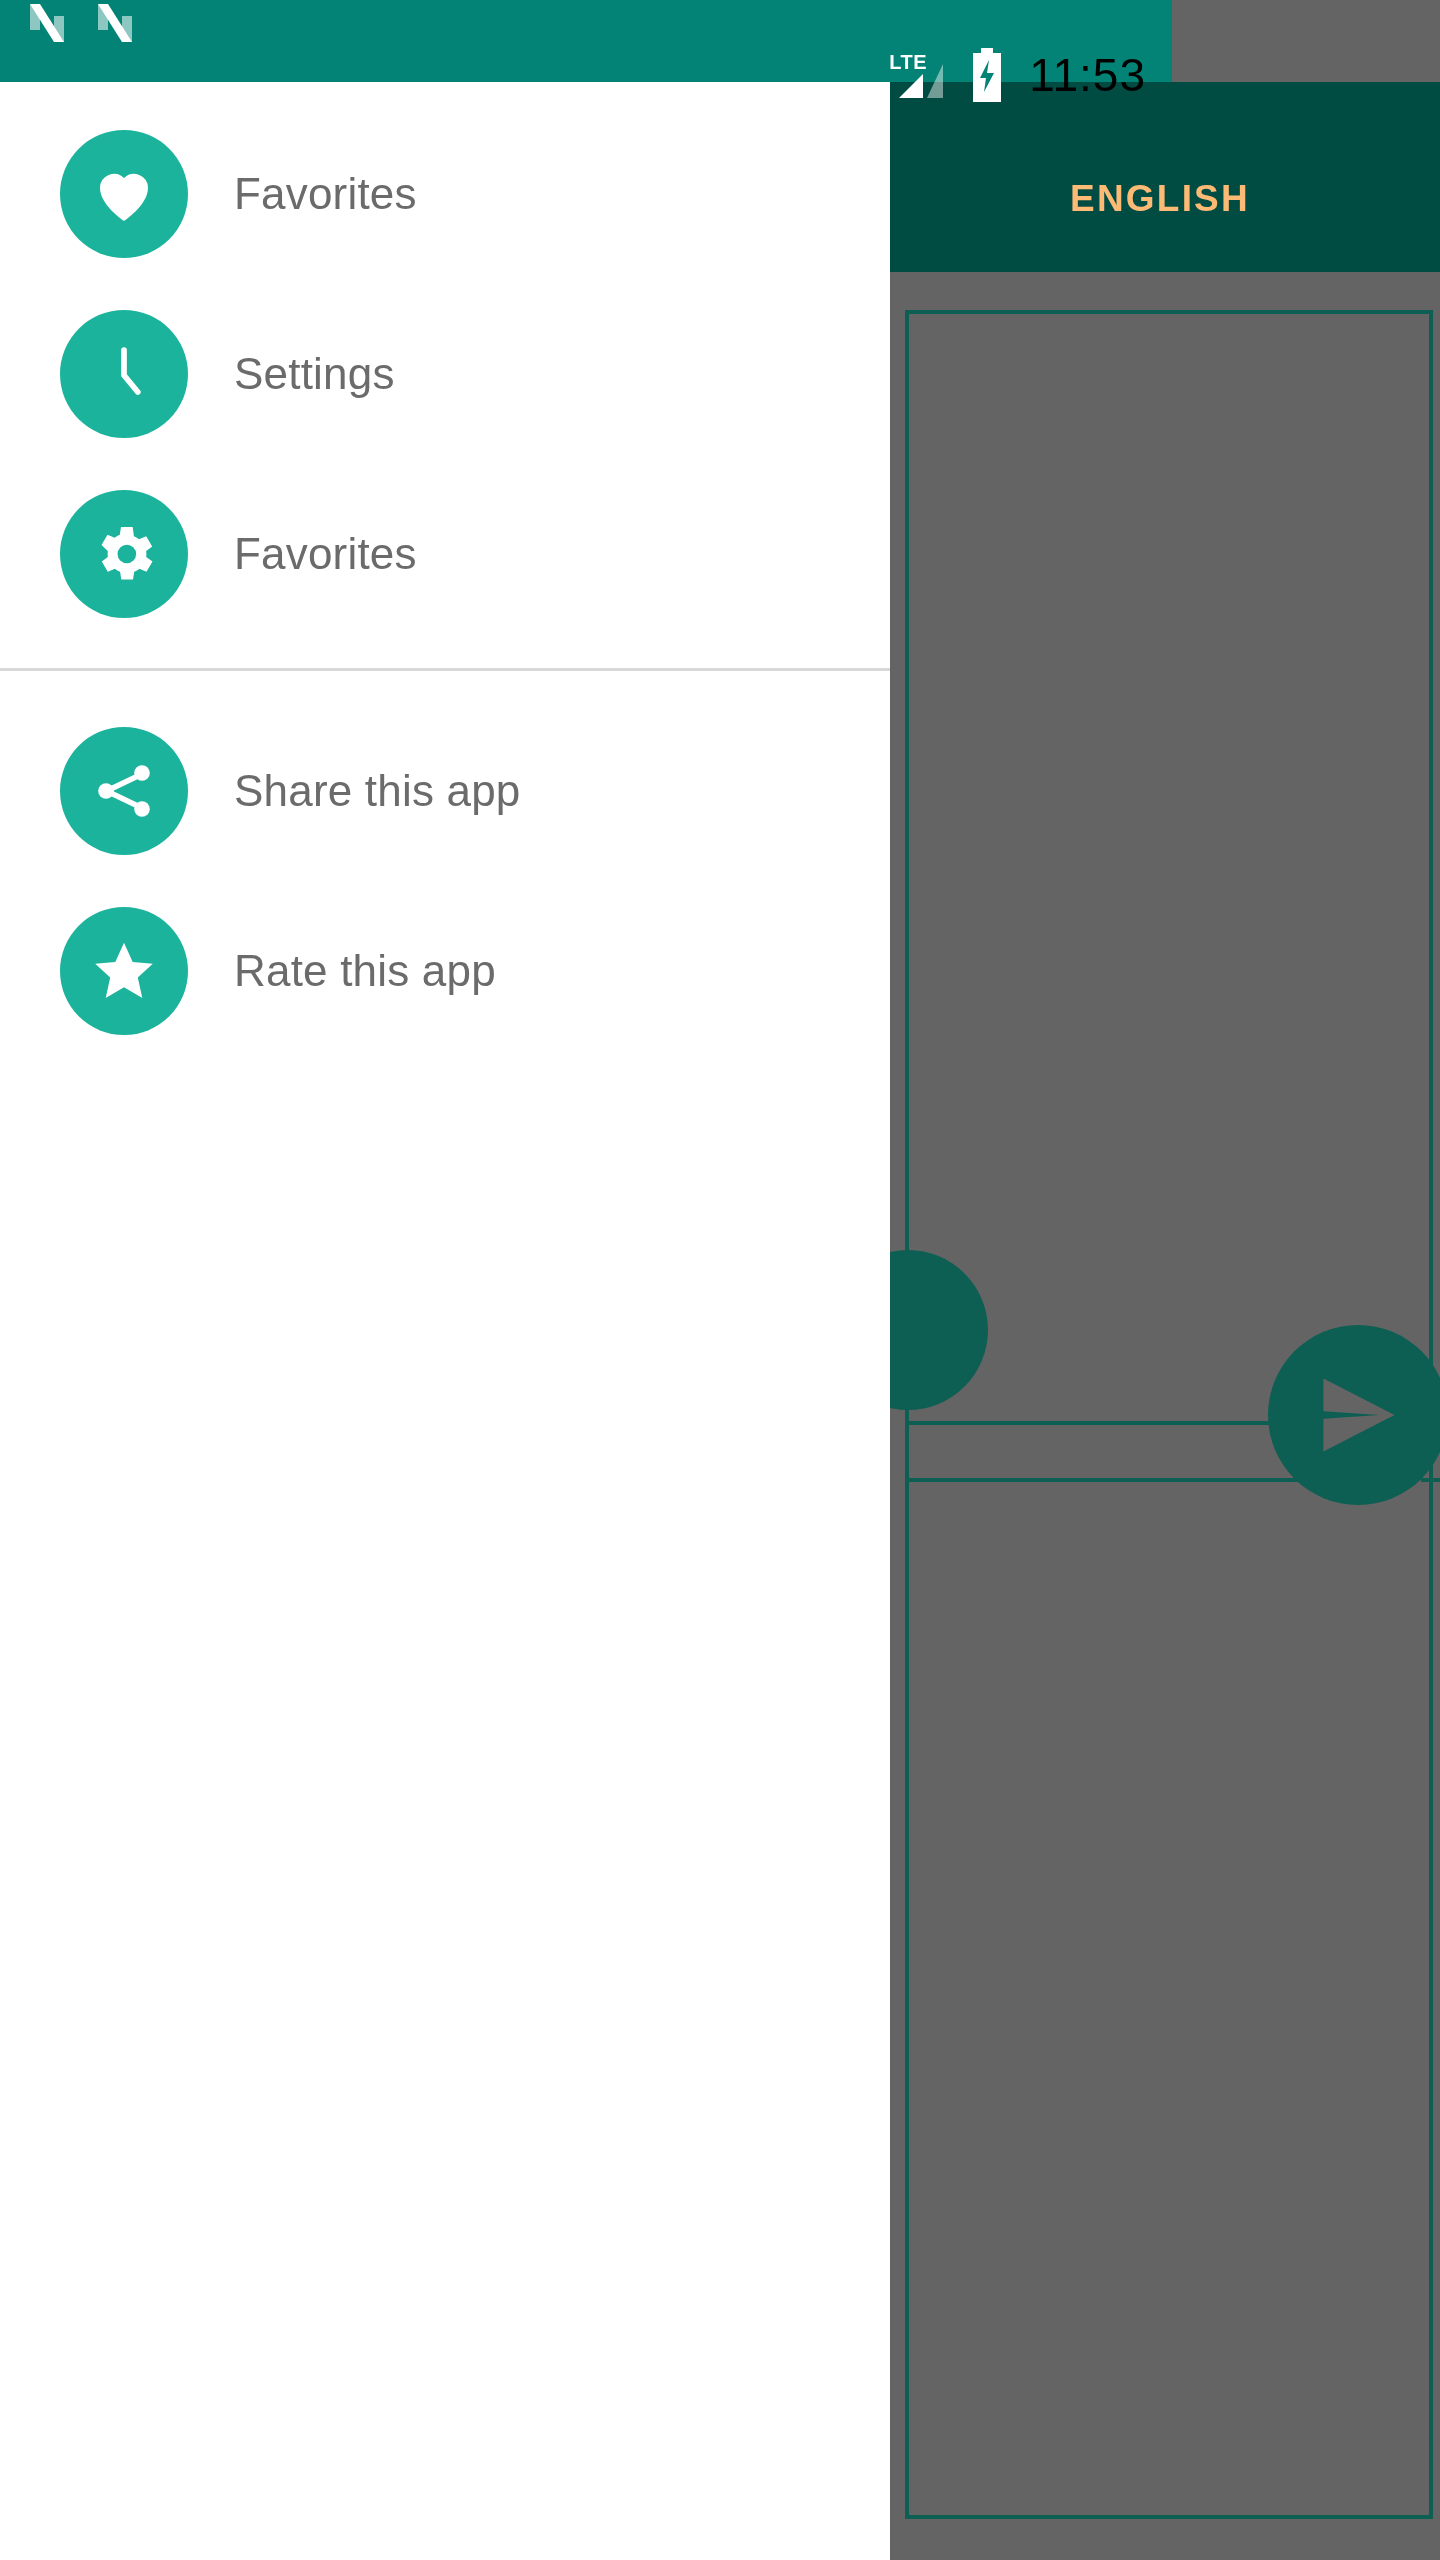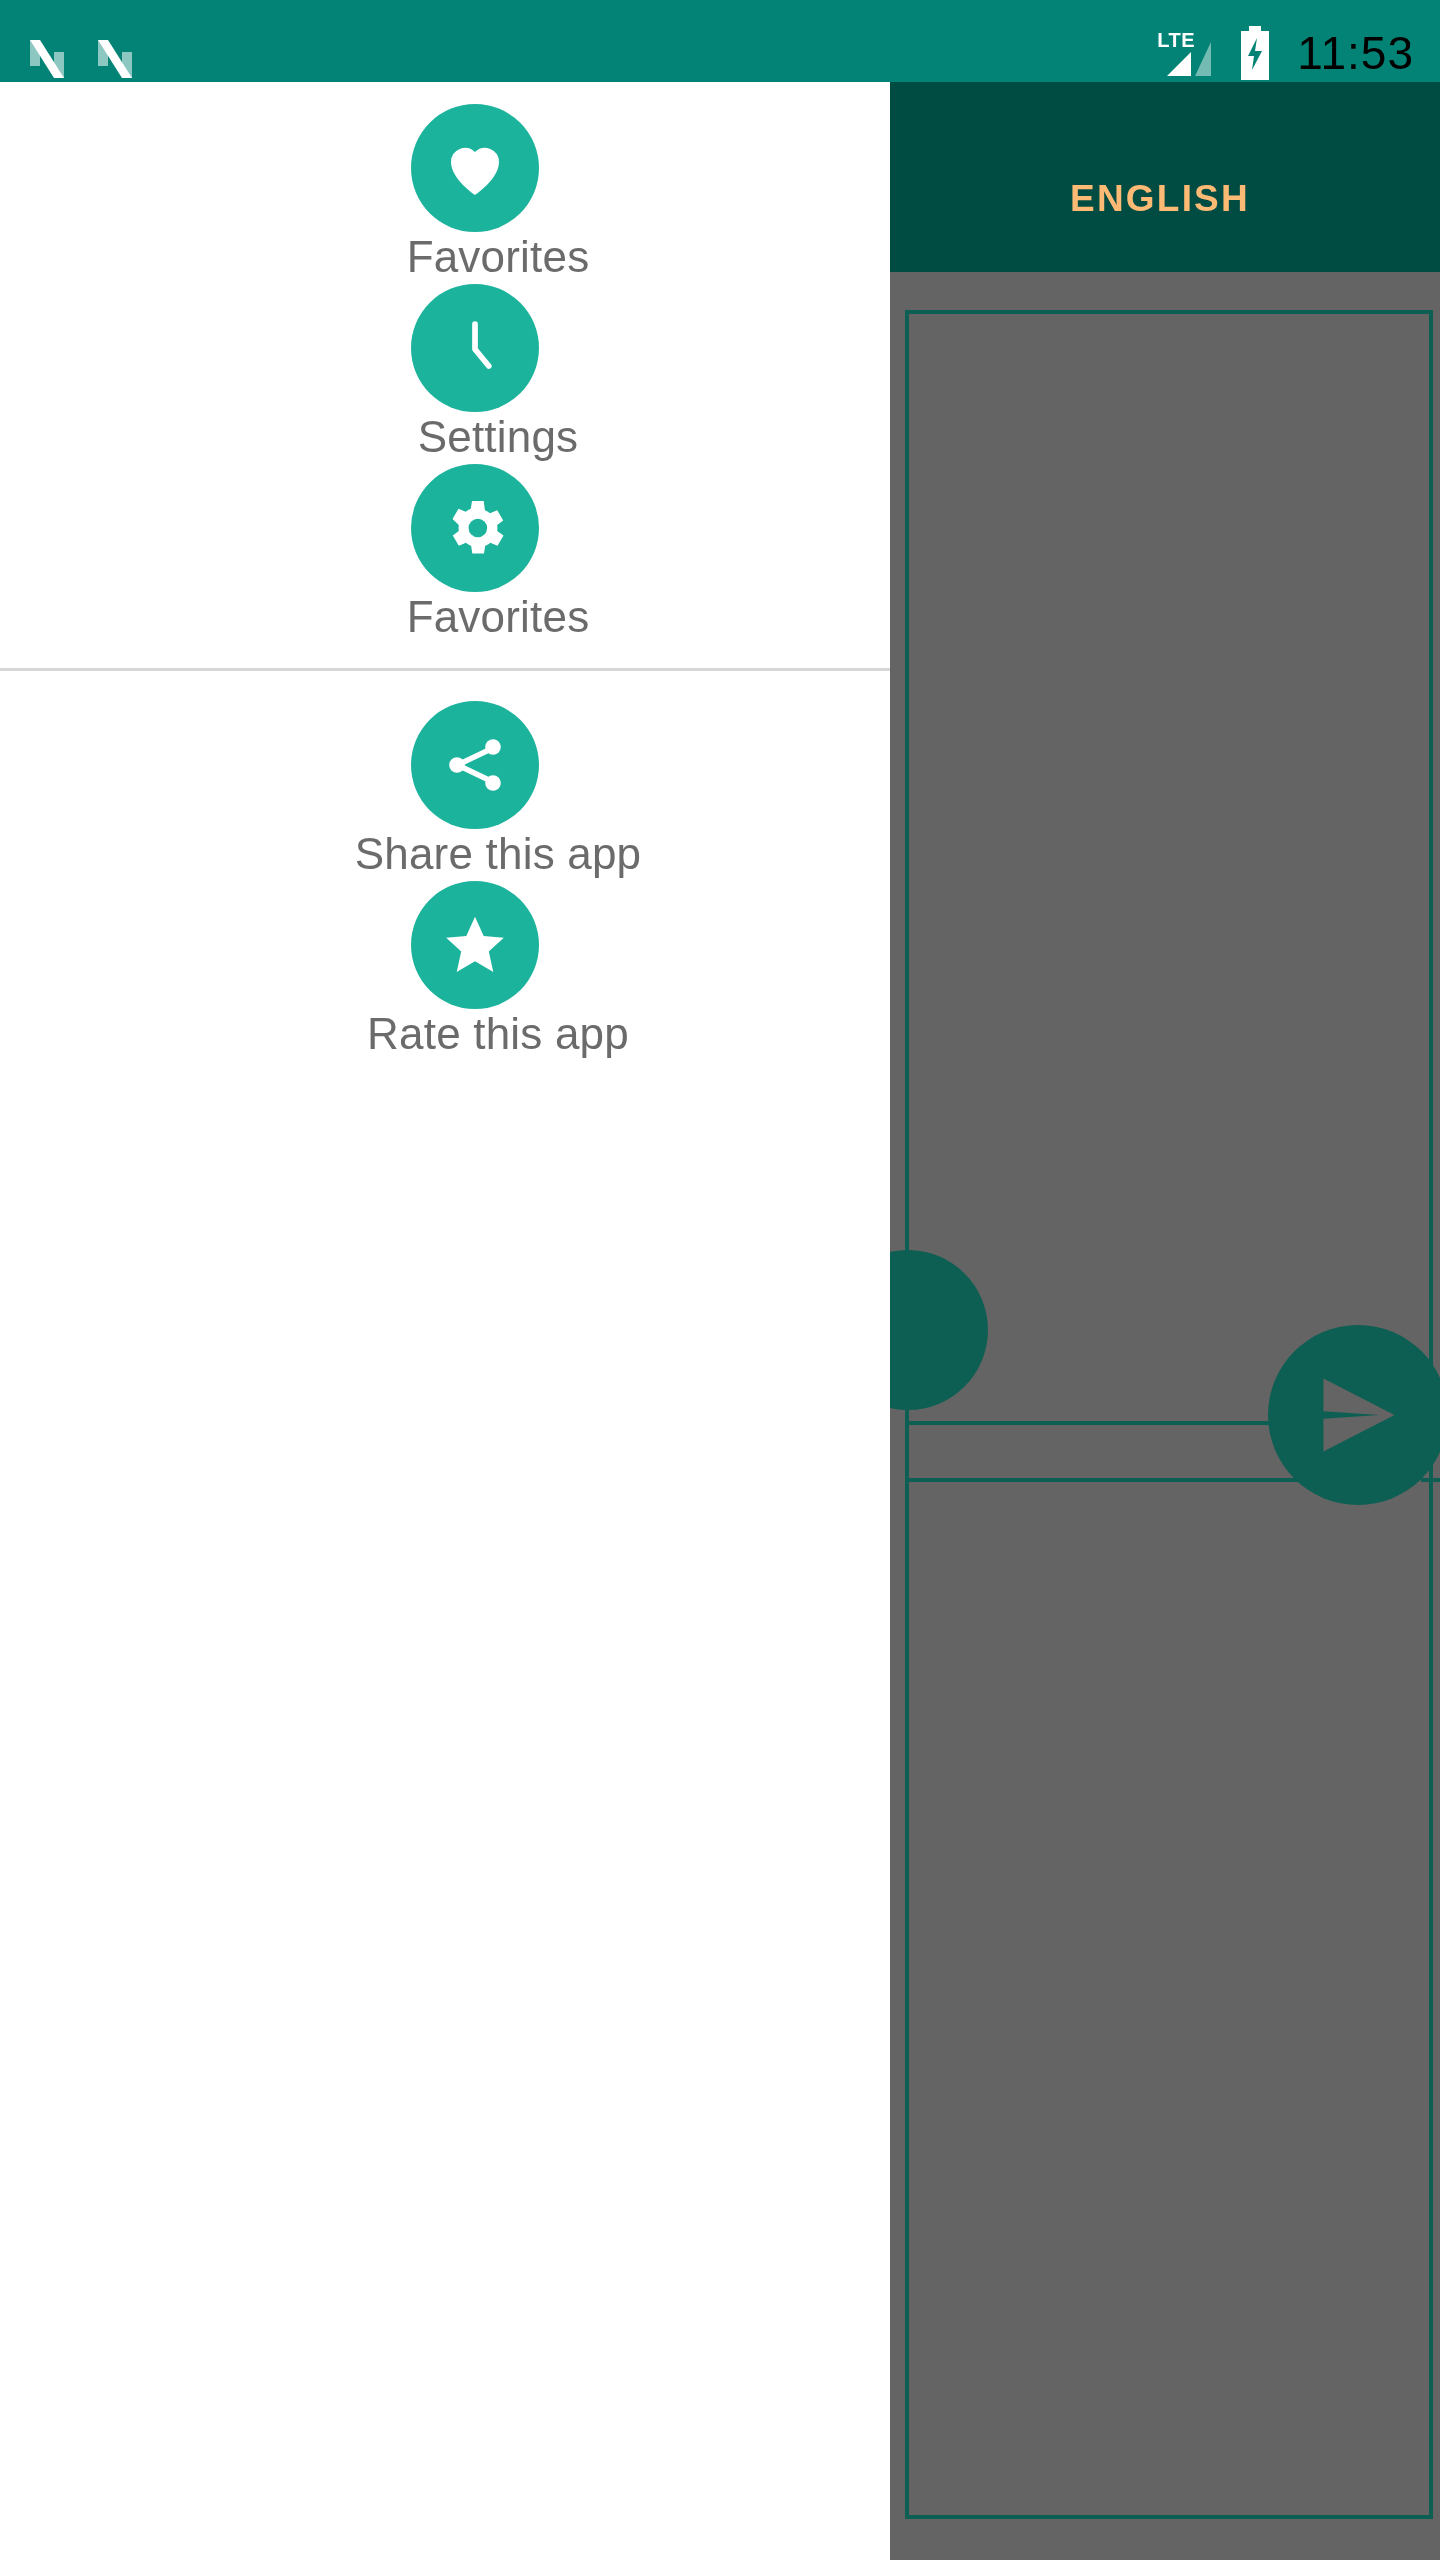--- a/index.html
+++ b/index.html
@@ -38,23 +38,23 @@
   #fab-send{left:1268px;top:1325px;width:180px;height:180px;}
   #fab-send svg{width:96px;height:96px;display:block;}
   #fab-hidden{left:828px;top:1250px;width:160px;height:160px;}
 
   
   #scrim{position:absolute;left:890px;top:82px;width:550px;height:2478px;
          background:rgba(0,0,0,0.0);pointer-events:none;}
 
   
   #statusbar{
-    position:absolute;left:0;top:0;width:1440px;height:82px;
-    background:#028375;display:flex;align-items:flex-end;
-    padding:0 26px;box-sizing:border-box;
+    position:absolute;left:0;top:0;width:1172px;height:82px;
+    background:#028375;display:flex;align-items:flex-start;
+    padding:0 26px;box-sizing:border-box;flex-direction:column;
   }
   #status-left{display:flex;align-items:center;gap:26px;}
   #status-right{margin-left:auto;display:flex;align-items:center;gap:22px;}
   .nicon{width:42px;height:46px;display:block;}
   #lte-signal{display:flex;align-items:flex-end;gap:2px;position:relative;height:50px;}
   #lte-text{font-size:20px;color:#fff;font-weight:bold;line-height:1;
             position:absolute;left:0;top:2px;letter-spacing:0.5px;}
   #sig-tri{margin-left:4px;margin-top:20px;}
   #clock{color:#000000;font-size:46px;line-height:1;letter-spacing:1px;}
 
@@ -74,21 +74,20 @@
   }
   #drawer-subtitle{
     position:absolute;left:56px;top:477px;
     color:#ffffff;font-size:38px;font-weight:normal;
   }
 
   .menu-group{padding-top:22px;}
   .menu-item{
     display:flex;align-items:center;height:180px;padding-left:60px;
     box-sizing:border-box;
-    flex-direction:column;
   }
   .menu-icon{
     width:128px;height:128px;border-radius:50%;background:#1bb39c;
     display:flex;align-items:center;justify-content:center;flex:0 0 128px;
   }
   .menu-icon svg{width:72px;height:72px;display:block;}
   .menu-label{
     margin-left:46px;color:#6b6b6b;font-size:44px;letter-spacing:0.2px;
   }
   #menu-divider{height:3px;background:#d8d8d8;width:890px;margin:24px 0 30px 0;}

